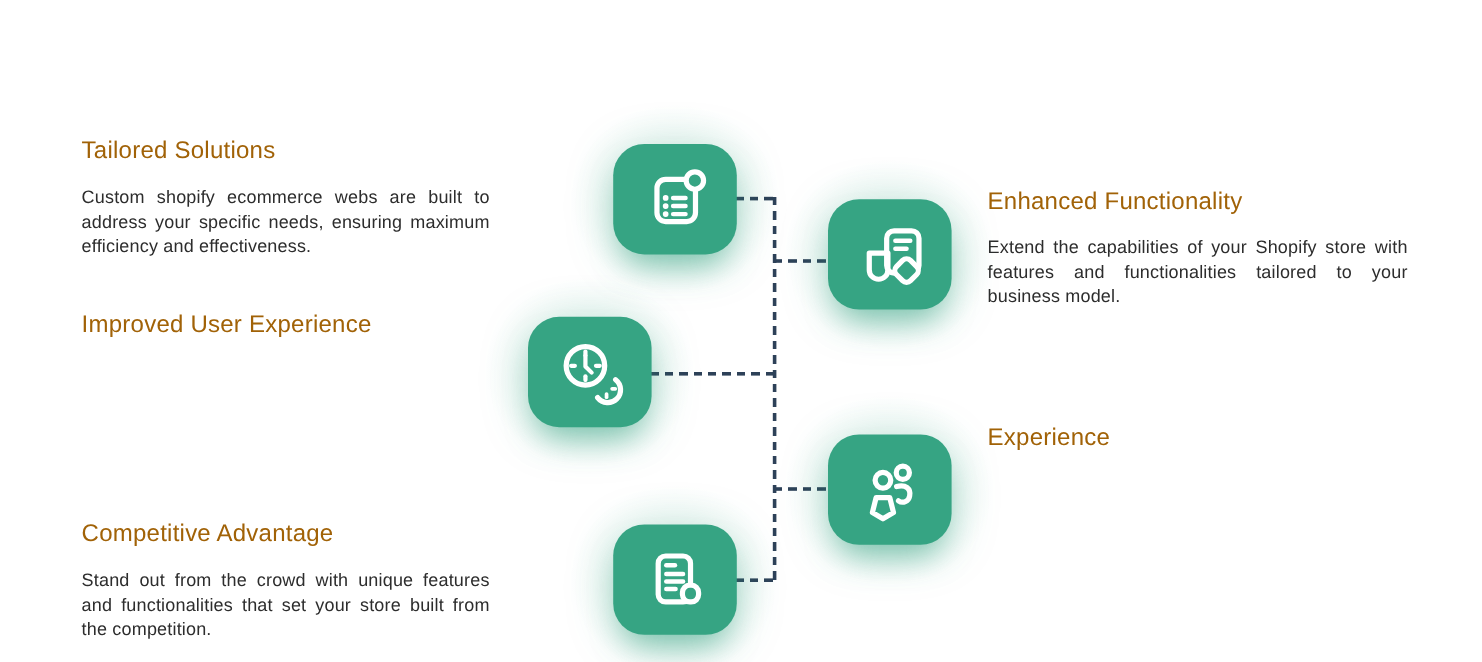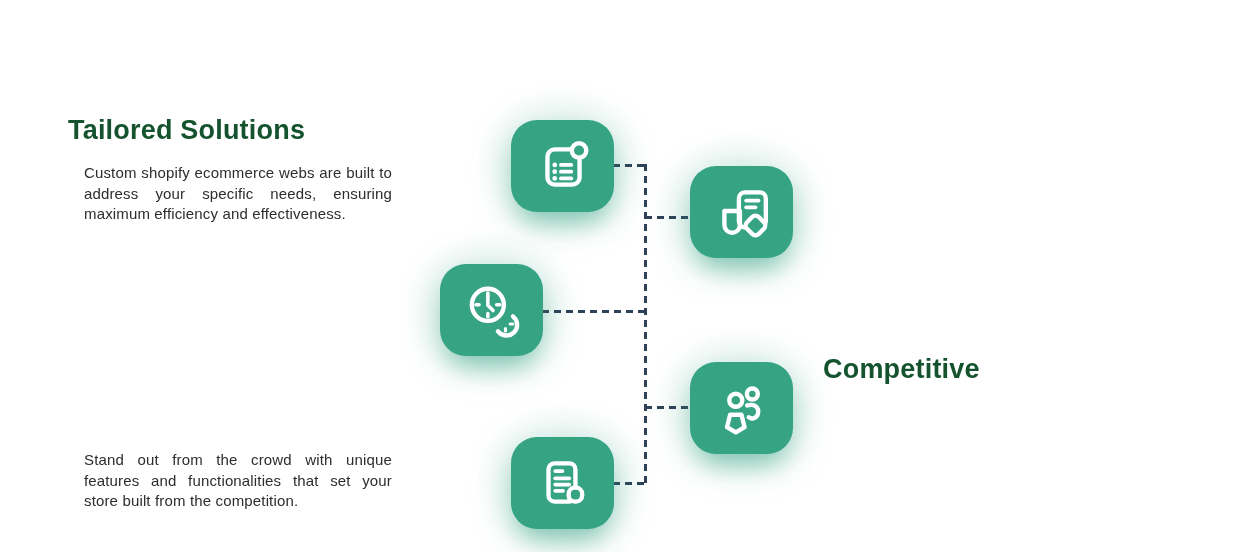--- a/index.html
+++ b/index.html
@@ -10,27 +10,27 @@
     height: 552px;
     background: #ffffff;
     overflow: hidden;
     font-family: "Liberation Sans", sans-serif;
   }
 
   
   .text-block { position: absolute; }
   .text-block h3 {
     margin: 0 0 17px 0;
-    font-size: 27px;
-    font-weight: 700;
+    font-size: 20px;
+    font-weight: 400;
     letter-spacing: 0.2px;
-    color: #14532d;
+    color: #a16207;
   }
   .text-block p {
-    margin: 16px;
+    margin: 0;
     font-size: 15px;
     line-height: 20.5px;
     letter-spacing: 0.15px;
     color: #2d2d2d;
     text-align: justify;
   }
   .tb-left  { left: 68px;  width: 340px; }
   .tb-right { left: 823px; width: 350px; }
   #tb-tailored    { top: 115px; }
   #tb-improved    { top: 260px; }
@@ -100,29 +100,33 @@
   <div class="dash-h" id="conn-shapes"></div>
   <div class="dash-h" id="conn-clock"></div>
   <div class="dash-h" id="conn-team"></div>
   <div class="dash-h" id="conn-news"></div>
 
   <div class="text-block tb-left" id="tb-tailored">
     <h3>Tailored Solutions</h3>
     <p>Custom shopify ecommerce webs are built to address your specific needs, ensuring maximum efficiency and effectiveness.</p>
   </div>
   <div class="text-block tb-left" id="tb-improved">
+    <h3>Improved User Experience</h3>
   </div>
   <div class="text-block tb-left" id="tb-competitive">
+    <h3>Competitive Advantage</h3>
     <p>Stand out from the crowd with unique features and functionalities that set your store built from the competition.</p>
   </div>
 
   <div class="text-block tb-right" id="tb-enhanced">
+    <h3>Enhanced Functionality</h3>
+    <p>Extend the capabilities of your Shopify store with features and functionalities tailored to your business model.</p>
   </div>
   <div class="text-block tb-right" id="tb-scalability">
-    <h3>Competitive</h3>
+    <h3>Experience</h3>
   </div>
 
   <div class="icon-card" id="card-form">
     <svg width="58" height="58" viewBox="0 0 56 56" fill="none" stroke="#ffffff" stroke-linecap="round" stroke-linejoin="round">
       <rect x="13" y="12" width="31" height="34" rx="7" stroke-width="4.2"></rect>
       <circle cx="43.5" cy="13" r="7" fill="#36a483" stroke-width="4.2"></circle>
       <line x1="20" y1="27" x2="20.01" y2="27" stroke-width="4.6"></line>
       <line x1="20" y1="33.5" x2="20.01" y2="33.5" stroke-width="4.6"></line>
       <line x1="20" y1="40" x2="20.01" y2="40" stroke-width="4.6"></line>
       <line x1="26" y1="27" x2="36" y2="27" stroke-width="3.6"></line>

